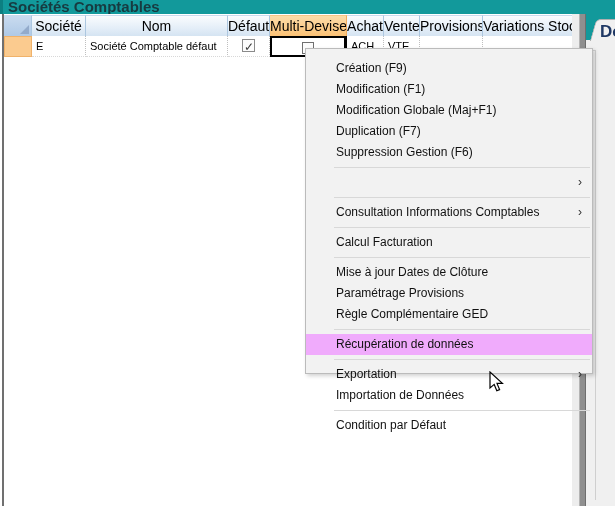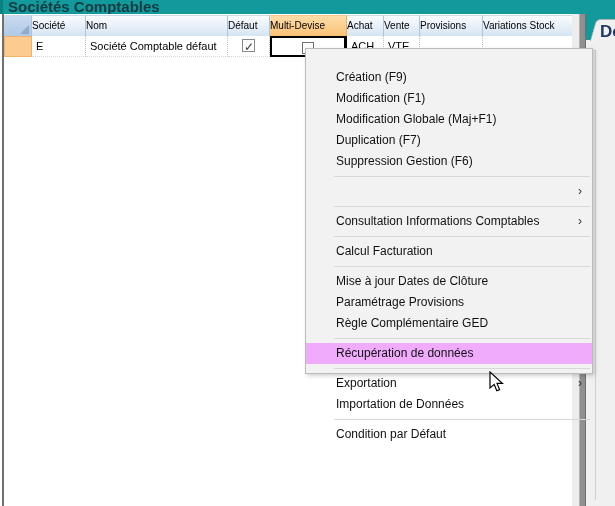--- a/index.html
+++ b/index.html
@@ -13,21 +13,21 @@
               background:#12999B; }
   .titlebar .edge { position:absolute; left:0; top:0; width:3px; height:14px; background:#0C7F81; }
   .titlebar .txt { position:absolute; left:8px; top:0px; font-size:15px; font-weight:bold;
                    color:#173A40; line-height:14px; white-space:nowrap; }
 
   
   .table-area { position:absolute; left:2px; top:14px; width:570px; height:492px;
                 background:#fff; border-left:2px solid #707070; }
   .header-row { position:absolute; left:0; top:1px; height:21px; width:570px; display:flex;
                 border-bottom:1px solid #B7CCE2; }
-  .hcell { height:21px; line-height:20px; font-size:10px; color:#000; 
+  .hcell { height:21px; line-height:20px; font-size:14px; color:#000; text-align:center;
            background:linear-gradient(#FAFCFE,#E4EEF8 60%,#D5E4F2);
            border-right:1px solid #ACC7E0; border-top:1px solid #C9DAEC; overflow:hidden; white-space:nowrap; }
   .hcell.corner { background:linear-gradient(#C9DBEF,#AFC9E6); position:relative; }
   .corner-tri { position:absolute; right:2px; bottom:2px; width:0; height:0;
                 border-left:9px solid transparent; border-bottom:9px solid #93ABCB; }
   .hcell.orange { background:linear-gradient(#FDDCA9,#FBC276); border-right:1px solid #EFAC5E;
                   border-top:1px solid #F6C586; }
 
   .data-row { position:absolute; left:0; top:22px; height:21px; width:570px; display:flex; }
   .cell { height:21px; line-height:20px; font-size:11px; color:#000; background:#fff;
@@ -55,21 +55,21 @@
   .tab-shape { position:absolute; left:7px; top:5px; width:26px; height:22px; background:#F0F0F0;
                border-left:1px solid #B0B0B0; border-top:1px solid #B0B0B0;
                transform:skewX(-16deg); border-top-left-radius:5px; }
   .tab-label { position:absolute; left:14px; top:8px; font-size:17px; font-weight:bold; color:#1F3864; }
   .groupbox-line { position:absolute; left:9px; top:36px; height:450px; border-left:1px solid #CFCFCF; }
   .groupbox-top  { position:absolute; left:3px; top:36px; width:7px; border-top:1px solid #CFCFCF; }
 
   
   .context-menu { position:absolute; left:305px; top:48px; width:288px; height:326px;
                   background:#F2F2F2; border:1px solid #BBBBBB; z-index:50;
-                  box-shadow:2px 2px 4px rgba(0,0,0,0.18); padding-top:18px; }
+                  box-shadow:2px 2px 4px rgba(0,0,0,0.18); padding-top:9px; }
   .menu-item { position:relative; height:21px; line-height:21px; font-size:12px; color:#111;
                padding-left:30px; white-space:nowrap; }
   .menu-item.hl { background:#f0abfc; }
   .menu-sep { height:1px; background:#D8D8D8; margin:4px 2px 4px 28px; }
   .sub-arrow { position:absolute; right:10px; top:0; font-size:12px; color:#333; }
 
   
   .cursor { position:absolute; left:489px; top:371px; z-index:60; }
 </style>
 </head>

